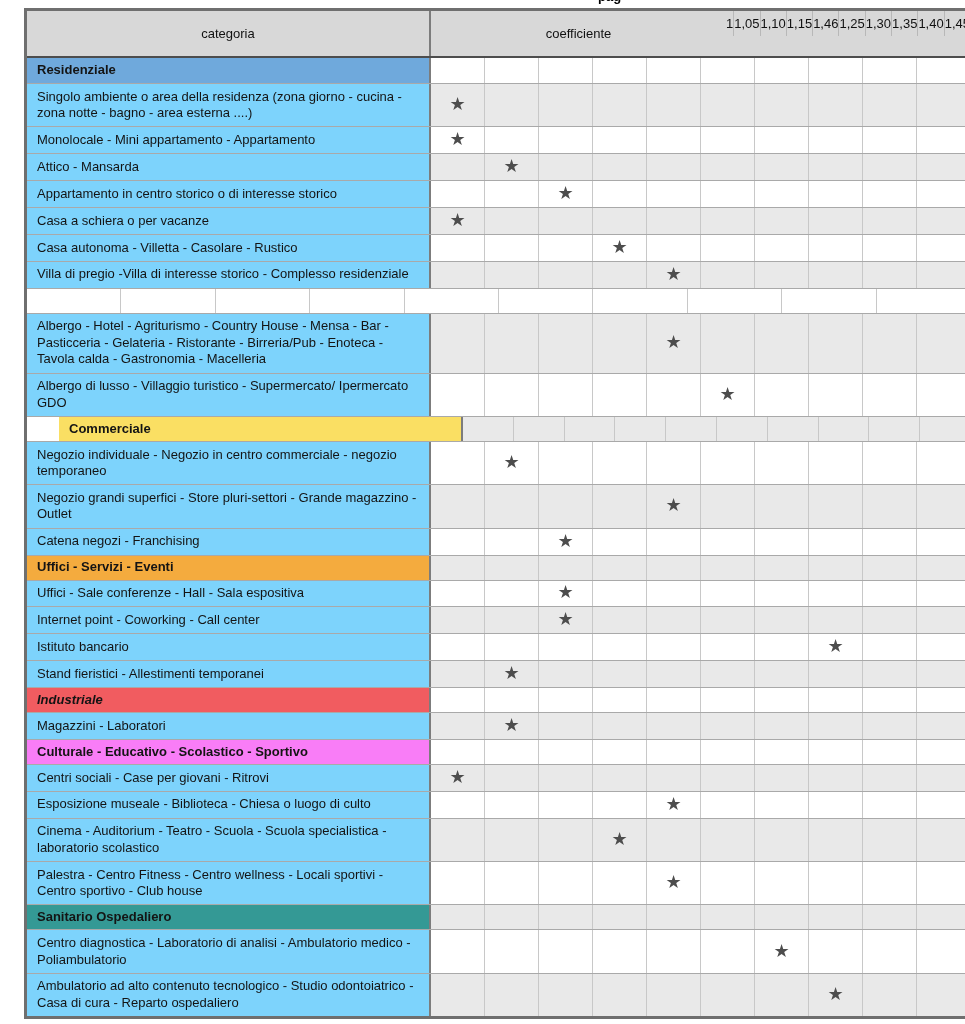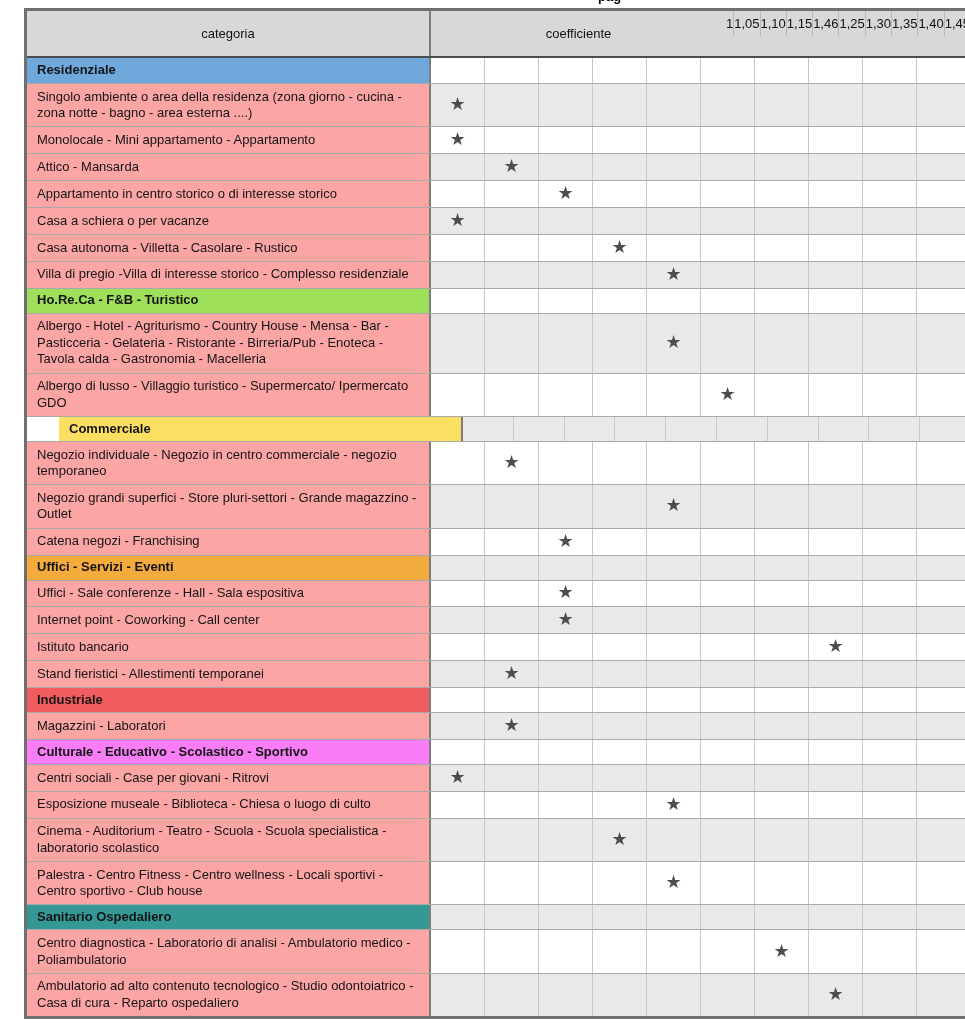--- a/index.html
+++ b/index.html
@@ -32,21 +32,21 @@
   .coef-col:first-child{border-left:none;}
 
   
   #rows{flex:1;display:flex;flex-direction:column;min-height:0;border-radius:7px;}
   .row{display:flex;min-height:0;}
   .row + .row{border-top:1px solid #a9a9a9;}
   .row.section{flex:none;height:25px;}
   .row.item{flex:1 1 auto;min-height:25px;}
 
   .cat{
-    width:404px;flex:none;background:#fca5a5;border-right:2px solid #7c7c7c;
+    width:404px;flex:none;background:#7dd3fc;border-right:2px solid #7c7c7c;
     display:flex;align-items:center;
     padding:3px 6px 3px 10px;font-size:13px;line-height:16.5px;color:#141414;
   }
   .row.section .cat{font-weight:700;}
 
   .cells{flex:1;display:flex;}
   .cell{flex:1;display:flex;align-items:center;justify-content:center;border-left:1px solid #c8c8c8;}
   .cell:first-child{border-left:none;}
   .cell.even{background:#ffffff;}
   .cell.odd{background:#e9e9e9;}
@@ -224,23 +224,20 @@
             <span class="star" style="color: rgb(77, 77, 77);">★</span>
           </div>
           <div class="cell odd"></div>
           <div class="cell odd"></div>
           <div class="cell odd"></div>
           <div class="cell odd"></div>
           <div class="cell odd"></div>
         </div>
       </div>
       <div class="row section">
-        <div class="cat" style="background: rgb(159, 224, 90);">
-          <span>Ho.Re.Ca - F&amp;B - Turistico</span>
-        </div>
         <div class="cells">
           <div class="cell even"></div>
           <div class="cell even"></div>
           <div class="cell even"></div>
           <div class="cell even"></div>
           <div class="cell even"></div>
           <div class="cell even"></div>
           <div class="cell even"></div>
           <div class="cell even"></div>
           <div class="cell even"></div>
@@ -446,21 +443,21 @@
           <div class="cell odd"></div>
           <div class="cell odd"></div>
           <div class="cell odd"></div>
           <div class="cell odd"></div>
           <div class="cell odd"></div>
           <div class="cell odd"></div>
           <div class="cell odd"></div>
         </div>
       </div>
       <div class="row section">
-        <div class="cat" style="background: rgb(241, 92, 96);">
+        <div class="cat" style="background: rgb(241, 92, 96); font-style: italic;">
           <span>Industriale</span>
         </div>
         <div class="cells">
           <div class="cell even"></div>
           <div class="cell even"></div>
           <div class="cell even"></div>
           <div class="cell even"></div>
           <div class="cell even"></div>
           <div class="cell even"></div>
           <div class="cell even"></div>

